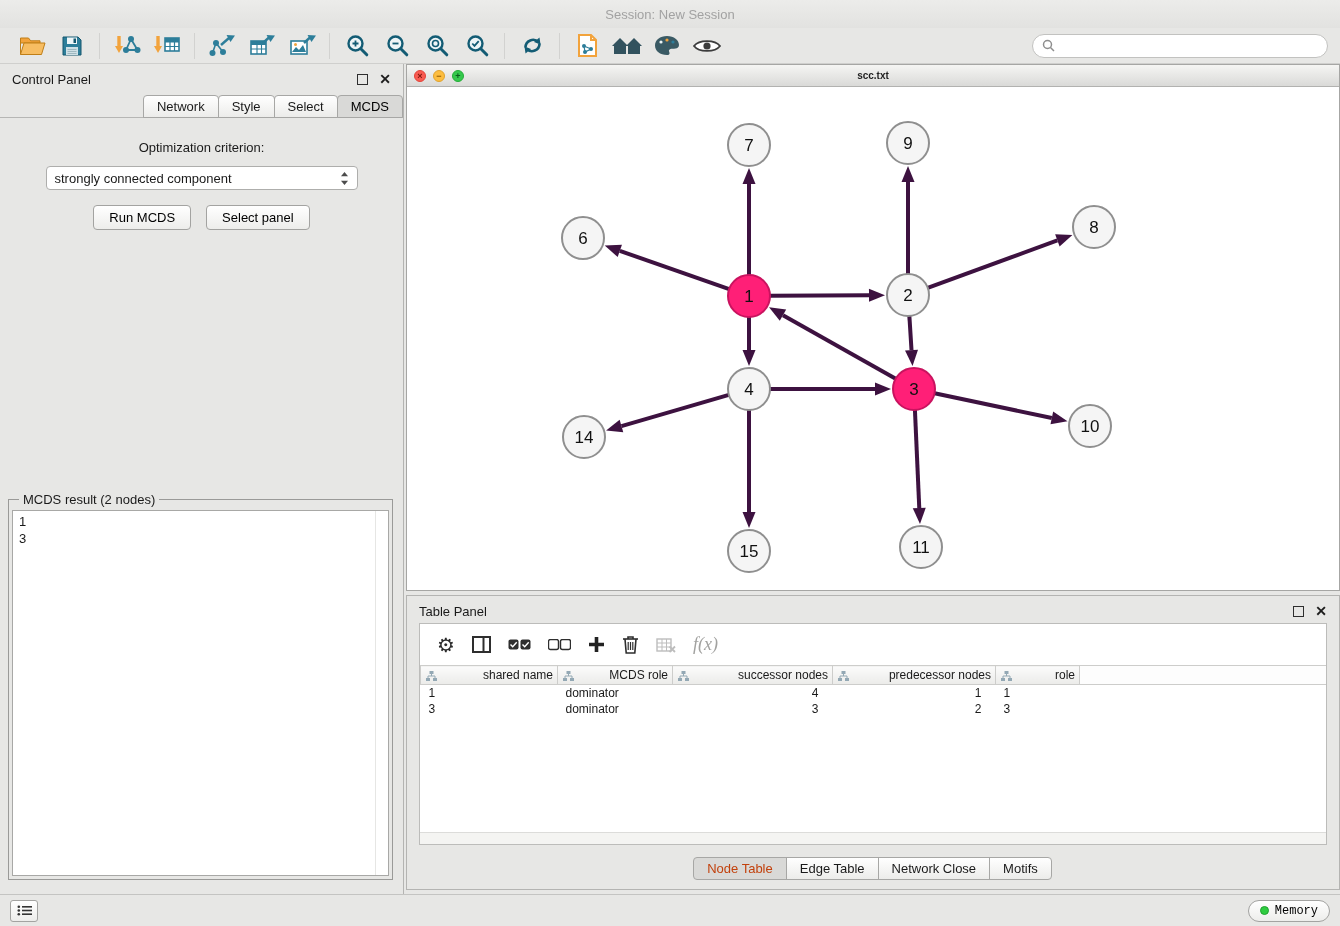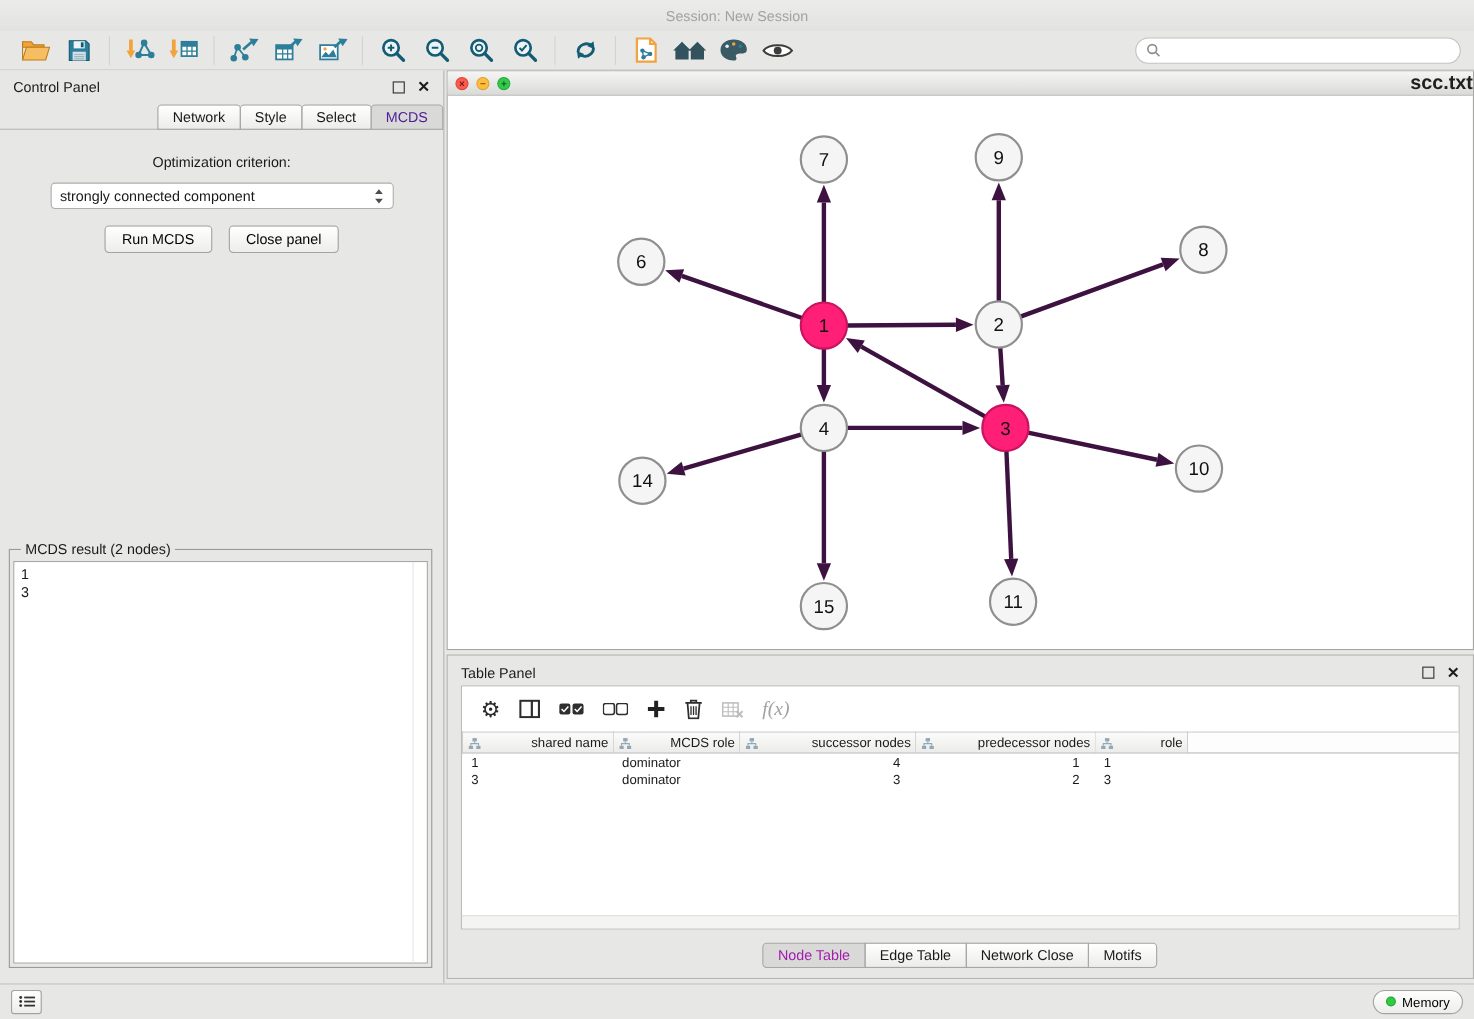--- a/index.html
+++ b/index.html
@@ -21,21 +21,21 @@
 
   
   .control-panel{position:absolute;left:0;top:64px;width:404px;height:830px;background:#e7e7e5;border-right:1px solid #b4b4b2}
   .panel-header{height:30px;display:flex;align-items:center;padding:0 12px;font-size:13px}
   .win-btns{margin-left:auto;display:flex;gap:11px;align-items:center}
   .float-icon{width:11px;height:11px;border:1.6px solid #2e2e2e;display:inline-block;cursor:pointer}
   .close-icon{font-size:14px;font-weight:bold;color:#1c1c1c;line-height:1;cursor:pointer}
   .cp-tabs{display:flex;justify-content:flex-end;position:relative;top:1px}
   .tab{border:1px solid #a7a7a5;background:linear-gradient(#ffffff,#ececea);padding:3px 13px;font-size:13px;
     margin-left:-1px;border-radius:4px 4px 0 0;cursor:pointer;white-space:nowrap}
-  .tab.active{background:#d9d9d7;color:#4c1d95}
+  .tab.active{background:#d9d9d7;color:#000000}
   .cp-body{border-top:1px solid #b6b6b4;padding-top:22px}
   .opt-label{text-align:center;font-size:13px;margin-bottom:11px}
   .select{width:312px;height:24px;margin:0 auto;background:#fff;border:1px solid #aeaeac;border-radius:4px;
     display:flex;align-items:center;padding:0 8px;font-size:13px;cursor:pointer}
   .select .spin{margin-left:auto;display:flex}
   .btn-row{display:flex;justify-content:center;gap:15px;margin-top:15px}
   .jbtn{background:linear-gradient(#ffffff,#ededeb);border:1px solid #a3a3a1;border-radius:4px;padding:4px 15px;
     font-size:13px;font-family:inherit;cursor:pointer}
   .mcds-fieldset{position:absolute;left:8px;top:428px;width:385px;height:388px;border:1px solid #9a9a98;
     padding:3px;display:flex;flex-direction:row}
@@ -46,21 +46,21 @@
 
   
   .network-window{position:absolute;left:406px;top:64px;width:934px;height:527px;border:1px solid #a6a6a4;background:#fff}
   .nw-titlebar{height:22px;background:linear-gradient(#f5f5f3,#dadad8);border-bottom:1px solid #b2b2b0;
     display:flex;align-items:center;padding:0 7px;position:relative}
   .tl{width:12px;height:12px;border-radius:50%;margin-right:7px;font-size:9px;line-height:11px;text-align:center;
     font-weight:bold;cursor:pointer;flex:0 0 auto}
   .tl.red{background:#f95b51;color:#7c150d;border:1px solid #e2443a}
   .tl.yellow{background:#fdbd3f;color:#8f5800;border:1px solid #e0a32e}
   .tl.green{background:#35c84c;color:#0b5d1d;border:1px solid #24ad38}
-  .nw-title{position:absolute;left:0;right:0;text-align:right;font-size:18px;font-weight:bold;color:#1f1f1f;pointer-events:none}
+  .nw-title{position:absolute;left:0;right:0;text-align:center;font-size:10px;font-weight:bold;color:#1f1f1f;pointer-events:none}
   svg.graph{display:block;width:932px;height:503px}
   svg.graph text{font-family:"Liberation Sans",sans-serif}
 
   
   .table-panel{position:absolute;left:406px;top:595px;width:934px;height:295px;background:#e7e7e5;border:1px solid #b4b4b2}
   .tp-content{position:absolute;left:12px;right:12px;top:27px;bottom:44px;background:#fff;border:1px solid #bcbcba;overflow:hidden}
   .tp-toolbar{height:41px;display:flex;align-items:center;gap:17px;padding:0 17px}
   .ticon{display:flex;align-items:center;cursor:pointer}
   .ticon.disabled{cursor:default}
   .gear{font-size:20px;color:#2b2b2b;font-family:"DejaVu Sans",sans-serif;line-height:1}
@@ -71,29 +71,29 @@
   .ntable th .hicon{position:absolute;left:5px;top:4px}
   .ntable th.filler{background:#fdfdfd;border-left:none;border-right:none}
   .ntable td{height:16px;line-height:16px;padding:0 8px;white-space:nowrap;overflow:hidden}
   .ntable td.num{text-align:right;padding-right:14px}
   .tp-scroll{position:absolute;left:0;right:0;bottom:0;height:12px;background:#f4f4f2;border-top:1px solid #dcdcda}
   .tp-tabs{position:absolute;left:0;right:0;bottom:9px;display:flex;justify-content:center}
   .btab{border:1px solid #a7a7a5;background:linear-gradient(#ffffff,#ececea);padding:3px 13px;font-size:13px;
     margin-left:-1px;cursor:pointer;white-space:nowrap}
   .btab:first-child{border-radius:4px 0 0 4px}
   .btab:last-child{border-radius:0 4px 4px 0}
-  .btab.active{background:#d9d9d7;color:#a21caf}
+  .btab.active{background:#d9d9d7;color:#c2410c}
 
   
   .statusbar{position:absolute;left:0;top:894px;width:100%;height:32px;display:flex;align-items:center;
     padding:0 10px;background:#e7e7e5;border-top:1px solid #c4c4c2}
   .menu-btn{width:28px;height:22px;border:1px solid #a3a3a1;border-radius:3px;background:linear-gradient(#fff,#ededeb);
     display:flex;align-items:center;justify-content:center;cursor:pointer}
   .memory-btn{margin-left:auto;height:22px;border:1px solid #a3a3a1;border-radius:11px;background:linear-gradient(#fff,#ededeb);
-    display:flex;align-items:center;gap:6px;padding:0 11px;font-size:12px;font-family:Liberation Sans, sans-serif;cursor:pointer}
+    display:flex;align-items:center;gap:6px;padding:0 11px;font-size:12px;font-family:Liberation Mono, monospace;cursor:pointer}
   .dot{width:9px;height:9px;border-radius:50%;background:#2ecc40;border:1px solid #1fa32f}
 </style>
 </head>
 <body>
 
 <div class="titlebar">
   <span>Session: New Session</span>
 </div>
 
 <div class="toolbar">
@@ -260,21 +260,21 @@
       <span>strongly connected component</span>
       <span class="spin">
         <svg width="9" height="15" viewBox="0 0 9 15">
           <path d="M4.5 1L8 5.3H1z" fill="#4c4c4c"></path>
           <path d="M4.5 14L1 9.7H8z" fill="#4c4c4c"></path>
         </svg>
       </span>
     </div>
     <div class="btn-row">
       <button class="jbtn">Run MCDS</button>
-      <button class="jbtn">Close panel</button>
+      <button class="jbtn">Select panel</button>
     </div>
   </div>
   <fieldset class="mcds-fieldset">
     <legend>MCDS result (2 nodes)</legend>
     <div class="result-list">
         <div class="result-item">1</div>
         <div class="result-item">3</div>
       </div>
   </fieldset>
 </div>

